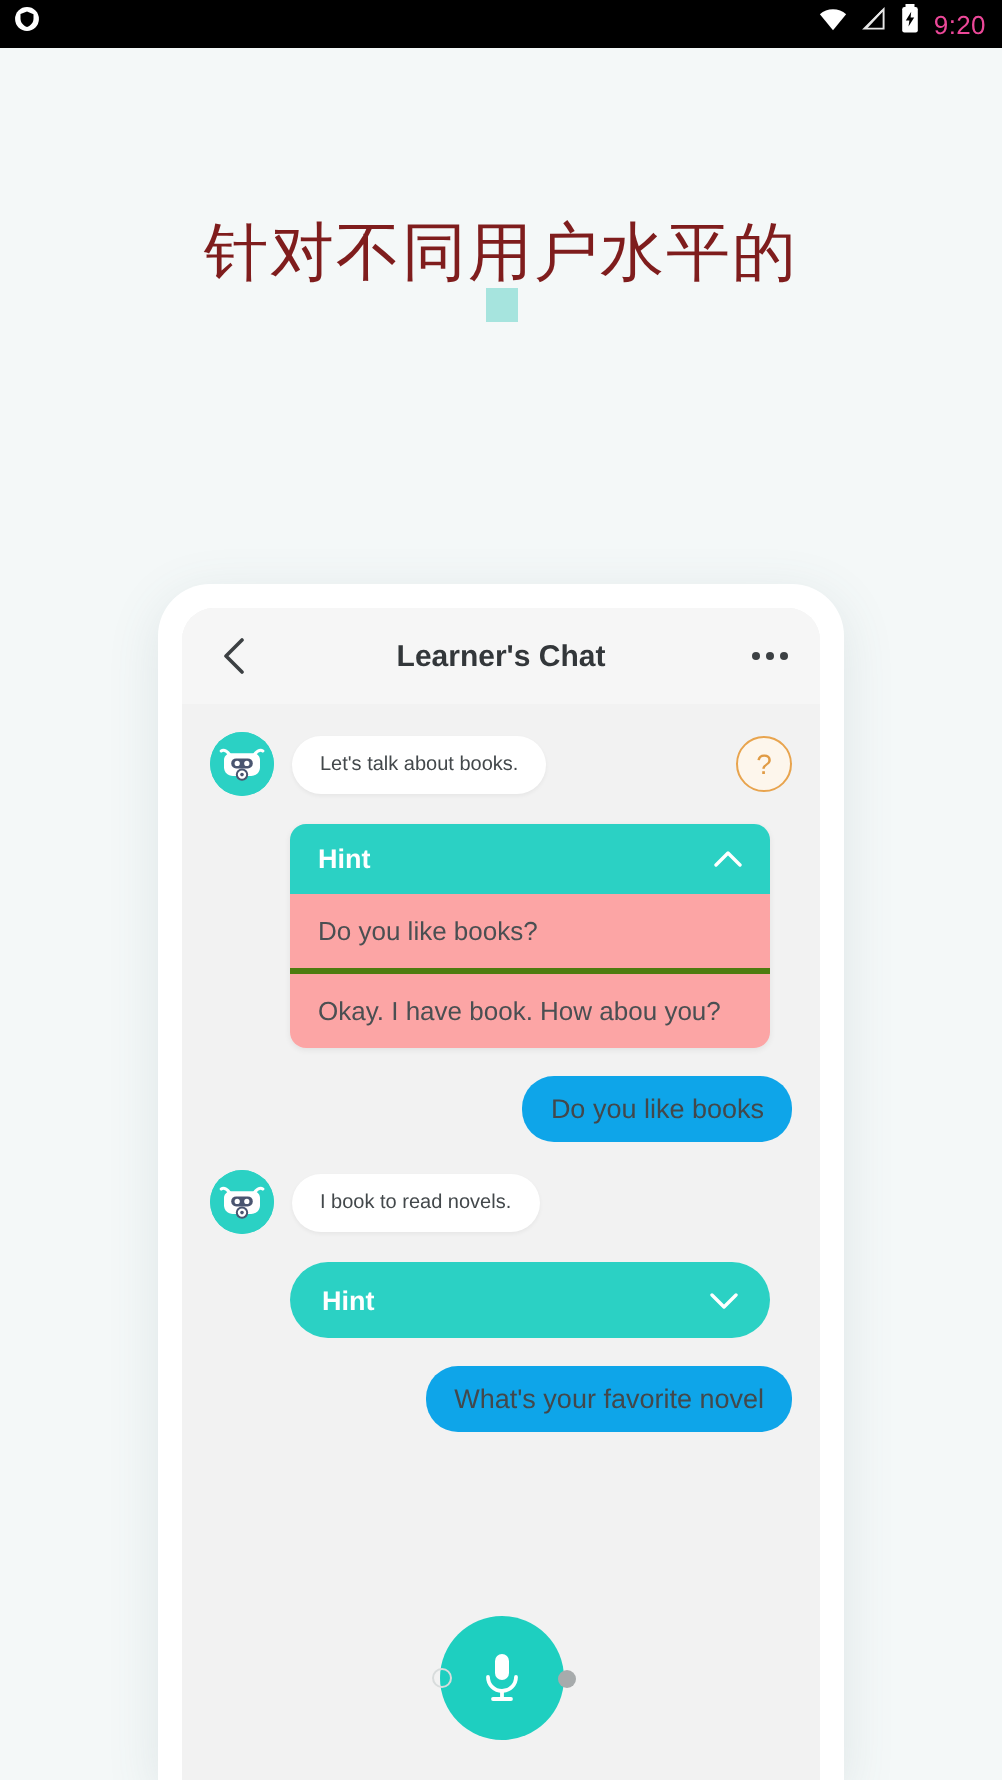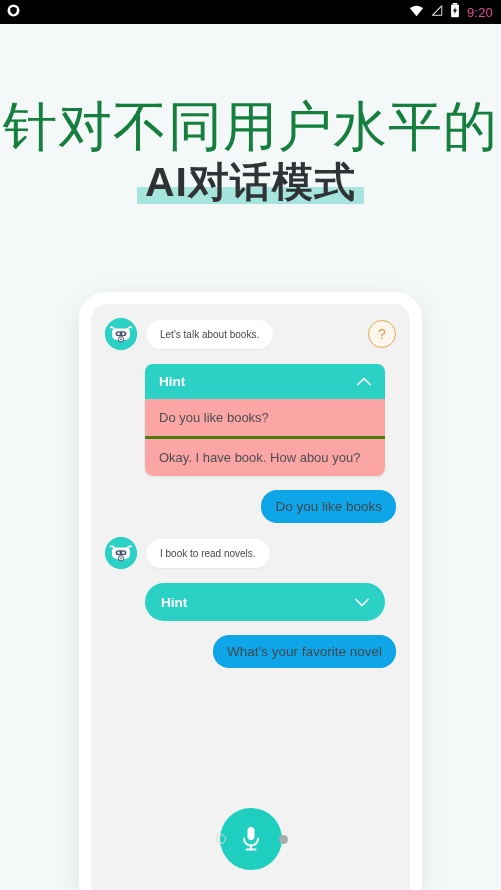--- a/index.html
+++ b/index.html
@@ -21,21 +21,21 @@
   .sb-left{ display:flex; align-items:center; }
   .sb-right{ margin-left:auto; display:flex; align-items:center; gap:7px; }
   .sb-time{ color:#ec4899; font-size:13px; letter-spacing:.2px; }
 
   
   .headline{
     position:absolute; top:100px; left:0; width:501px;
     text-align:center;
   }
   .hl-line1{
-    font-size:54px; line-height:52px; color:#15803d;
+    font-size:32px; line-height:52px; color:#7f1d1d;
     letter-spacing:1px; font-weight:400;
   }
   .hl-line2-wrap{ position:relative; display:inline-block; margin-top:4px; }
   .hl-highlight{
     position:absolute; left:-8px; right:-8px;
     bottom:4px; height:17px;
     background:#a6e4de;
     z-index:0;
   }
   .hl-line2{
@@ -213,27 +213,39 @@
       </svg>
     </span>
     <span class="sb-time">9:20</span>
   </div>
 </div>
 
 <div class="headline">
   <div class="hl-line1">针对不同用户水平的</div>
   <div class="hl-line2-wrap">
     <span class="hl-highlight"></span>
-    <span class="hl-line2">AI对话模式</span>
   </div>
 </div>
 
 <div class="phone">
   <div class="screen">
 
+    <div class="app-header">
+      <div class="back-chevron">
+        <svg width="12" height="18" viewBox="0 0 12 18">
+          <path d="M10 1L2 9l8 8" fill="none" stroke="#3c4043" stroke-width="1.8" stroke-linecap="round" stroke-linejoin="round"></path>
+        </svg>
+      </div>
+      <div class="app-title">Learner's Chat</div>
+      <div class="more-dots">
+        <i></i>
+          <i></i>
+          <i></i>
+      </div>
+    </div>
 
     <div class="chat">
 
       <div class="row">
         <div class="avatar">
           <svg width="32" height="32" viewBox="0 0 32 32">
             <circle cx="16" cy="16" r="16" fill="#2bd1c4"></circle>
             <path d="M7 14c0-2 1.6-3.4 3.4-3.4h11.2c1.8 0 3.4 1.4 3.4 3.4v3.6c0 2.4-2 4.4-4.4 4.4h-9.2C9 22 7 20 7 17.6V14z" fill="#fff"></path>
             <rect x="10.6" y="13.2" width="10.8" height="5" rx="2.5" fill="#4a5570"></rect>
             <circle cx="13.6" cy="15.7" r="1.3" fill="#fff"></circle>

